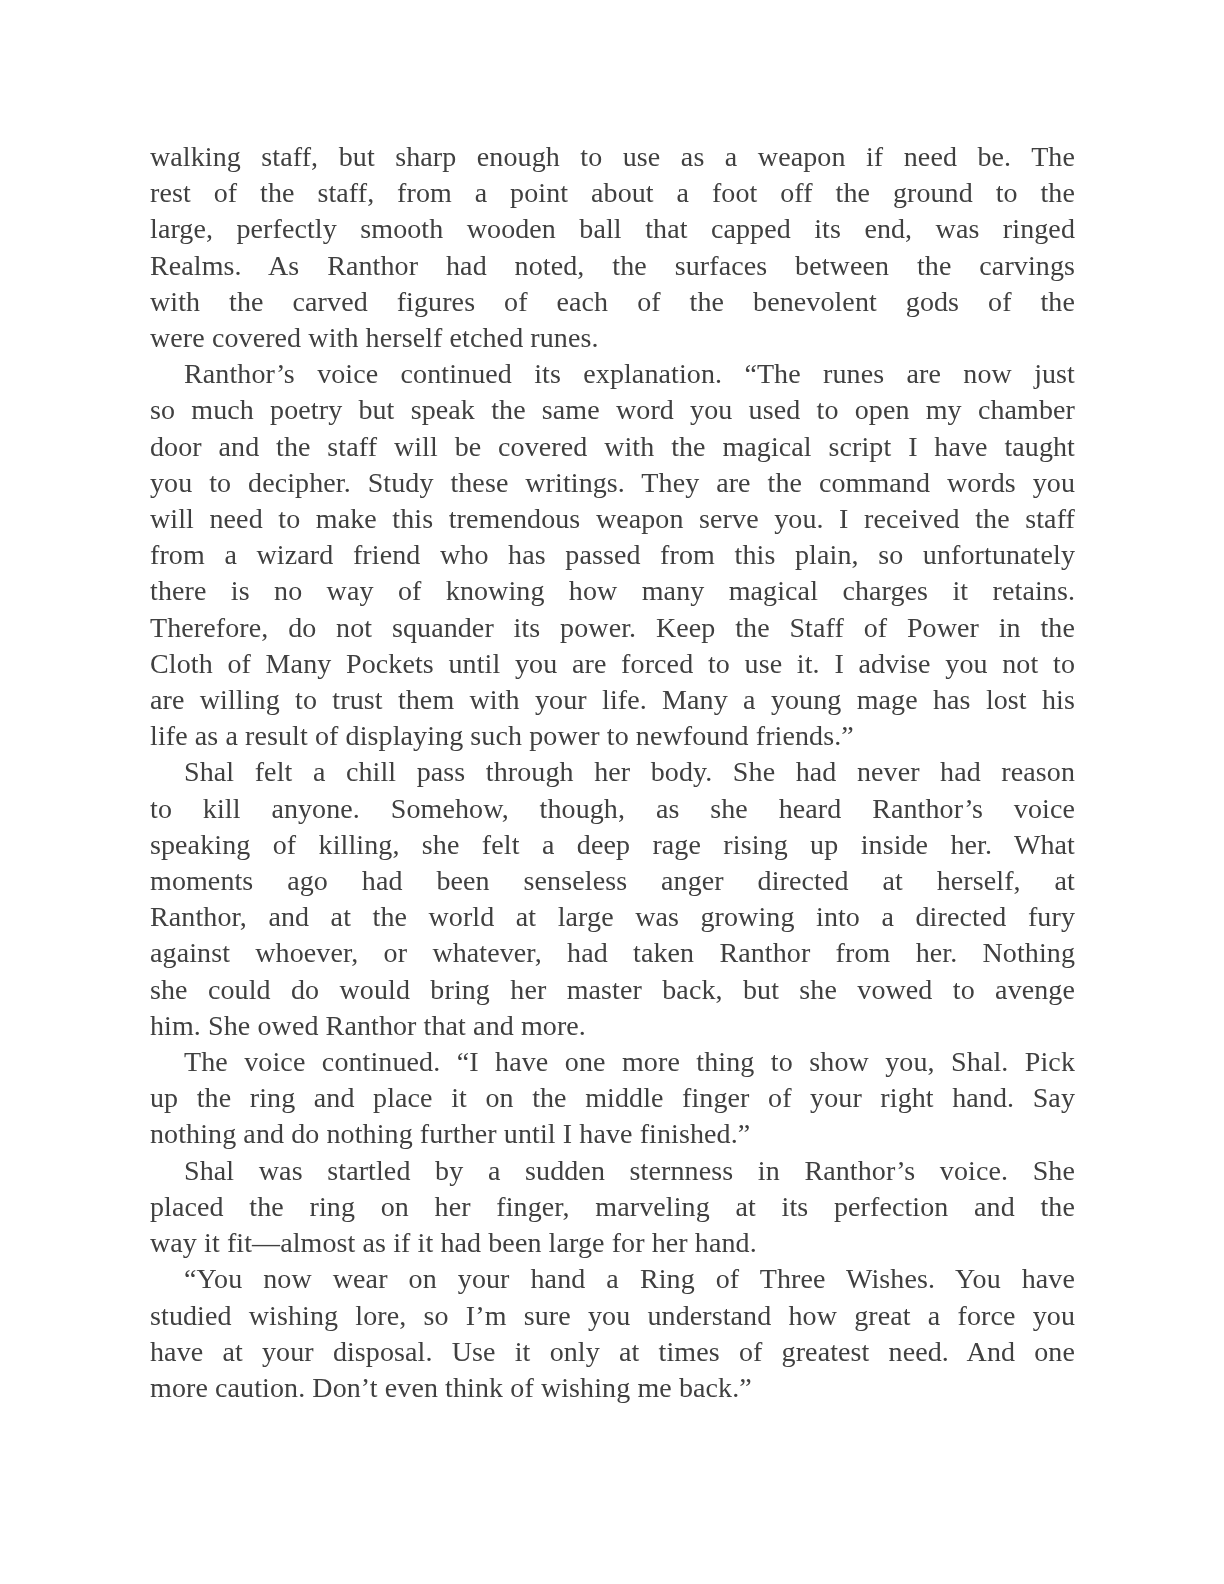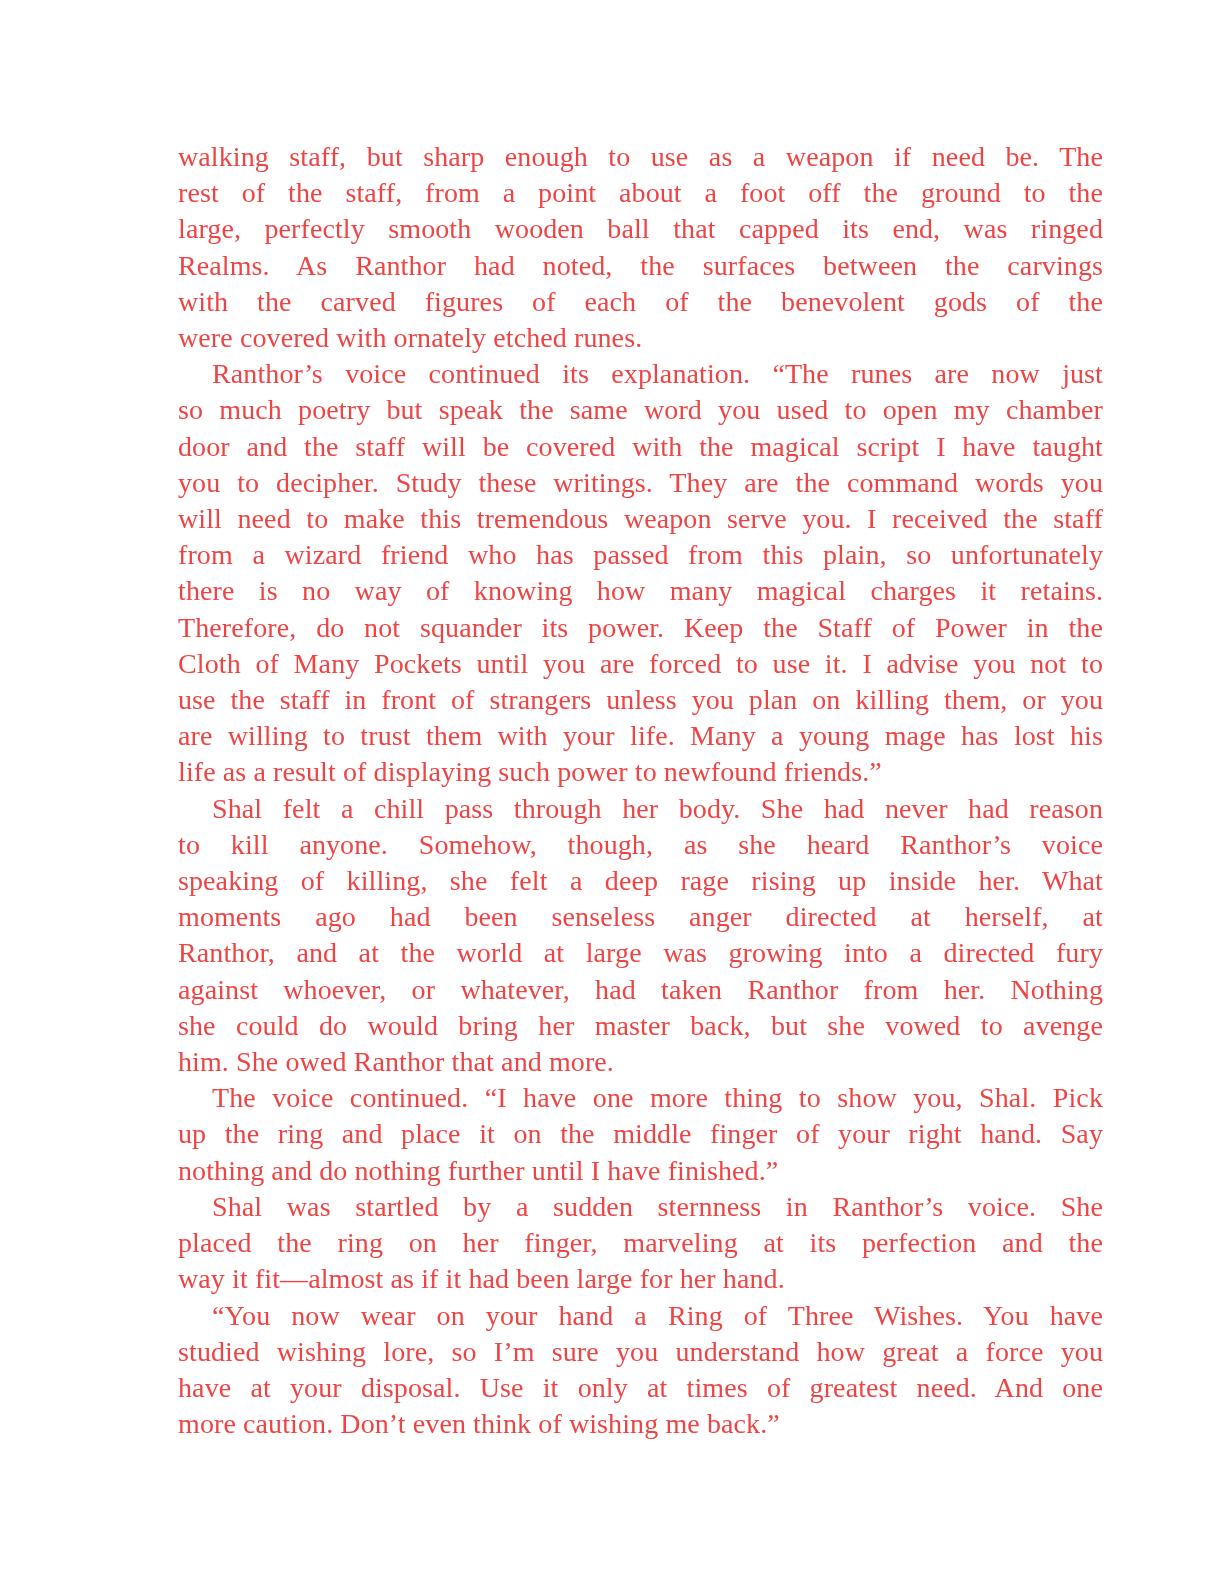--- a/index.html
+++ b/index.html
@@ -42,40 +42,39 @@
   .text-line.first-indented {
     text-indent: 34px;
   }
   .seg-italic { }
   .seg-roman  { font-style: normal; }
 </style>
 </head>
 <body>
 
 <div class="page" style="background: rgb(255, 255, 255);">
-  <div class="text-block" style="color: #ef4444; margin-left: 28px;">
+  <div class="text-block" style="color: #404040;">
       <div class="paragraph">
         <div class="text-line"><span class="seg-roman">walking staff, but sharp enough to use as a weapon if need be. The</span></div>
         <div class="text-line"><span class="seg-roman">rest of the staff, from a point about a foot off the ground to the</span></div>
         <div class="text-line"><span class="seg-roman">large, perfectly smooth wooden ball that capped its end, was ringed</span></div>
         <div class="text-line"><span class="seg-roman">Realms. As Ranthor had noted, the surfaces between the carvings</span></div>
         <div class="text-line"><span class="seg-roman">with the carved figures of each of the benevolent gods of the</span></div>
-        <div class="text-line para-last"><span class="seg-roman">were covered with ornately etched runes.</span></div>
+        <div class="text-line para-last"><span class="seg-roman">were covered with herself etched runes.</span></div>
       </div>
       <div class="paragraph">
         <div class="text-line first-indented"><span class="seg-roman">Ranthor’s voice continued its explanation. </span><span class="seg-italic">“The runes are now just</span></div>
         <div class="text-line"><span class="seg-italic">so much poetry but speak the same word you used to open my chamber</span></div>
         <div class="text-line"><span class="seg-italic">door and the staff will be covered with the magical script I have taught</span></div>
         <div class="text-line"><span class="seg-italic">you to decipher. Study these writings. They are the command words you</span></div>
         <div class="text-line"><span class="seg-italic">will need to make this tremendous weapon serve you. I received the staff</span></div>
         <div class="text-line"><span class="seg-italic">from a wizard friend who has passed from this plain, so unfortunately</span></div>
         <div class="text-line"><span class="seg-italic">there is no way of knowing how many magical charges it retains.</span></div>
         <div class="text-line"><span class="seg-italic">Therefore, do not squander its power. Keep the Staff of Power in the</span></div>
         <div class="text-line"><span class="seg-italic">Cloth of Many Pockets until you are forced to use it. I advise you not to</span></div>
-        <div class="text-line"><span class="seg-italic">use the staff in front of strangers unless you plan on killing them, or you</span></div>
         <div class="text-line"><span class="seg-italic">are willing to trust them with your life. Many a young mage has lost his</span></div>
         <div class="text-line para-last"><span class="seg-italic">life as a result of displaying such power to newfound friends.”</span></div>
       </div>
       <div class="paragraph">
         <div class="text-line first-indented"><span class="seg-roman">Shal felt a chill pass through her body. She had never had reason</span></div>
         <div class="text-line"><span class="seg-roman">to kill anyone. Somehow, though, as she heard Ranthor’s voice</span></div>
         <div class="text-line"><span class="seg-roman">speaking of killing, she felt a deep rage rising up inside her. What</span></div>
         <div class="text-line"><span class="seg-roman">moments ago had been senseless anger directed at herself, at</span></div>
         <div class="text-line"><span class="seg-roman">Ranthor, and at the world at large was growing into a directed fury</span></div>
         <div class="text-line"><span class="seg-roman">against whoever, or whatever, had taken Ranthor from her. Nothing</span></div>

